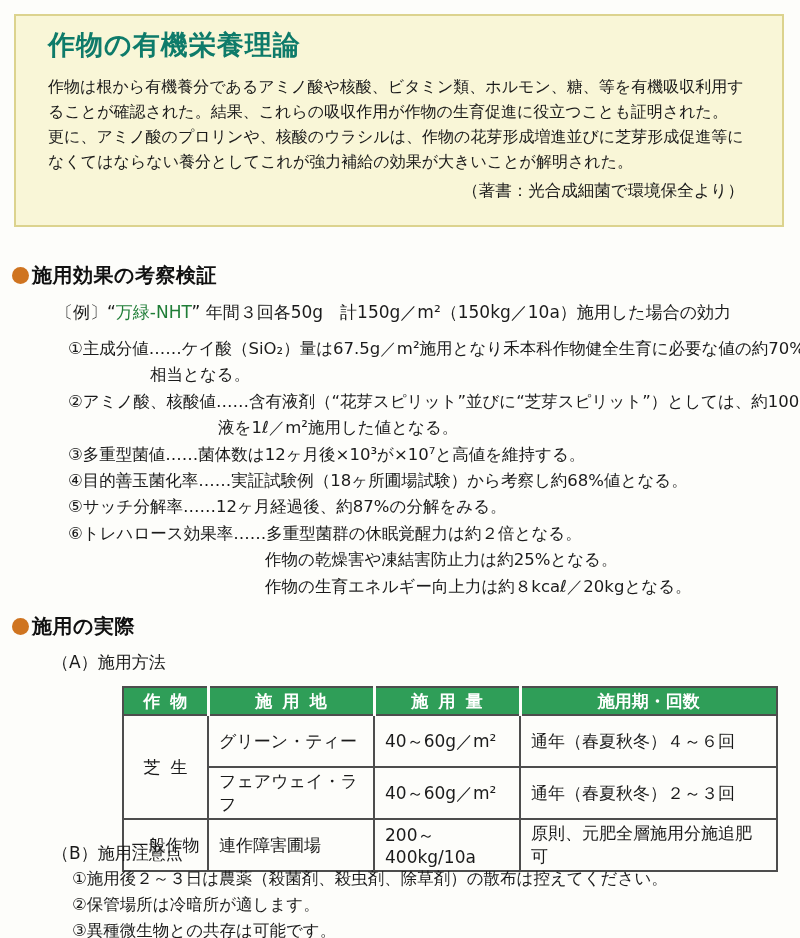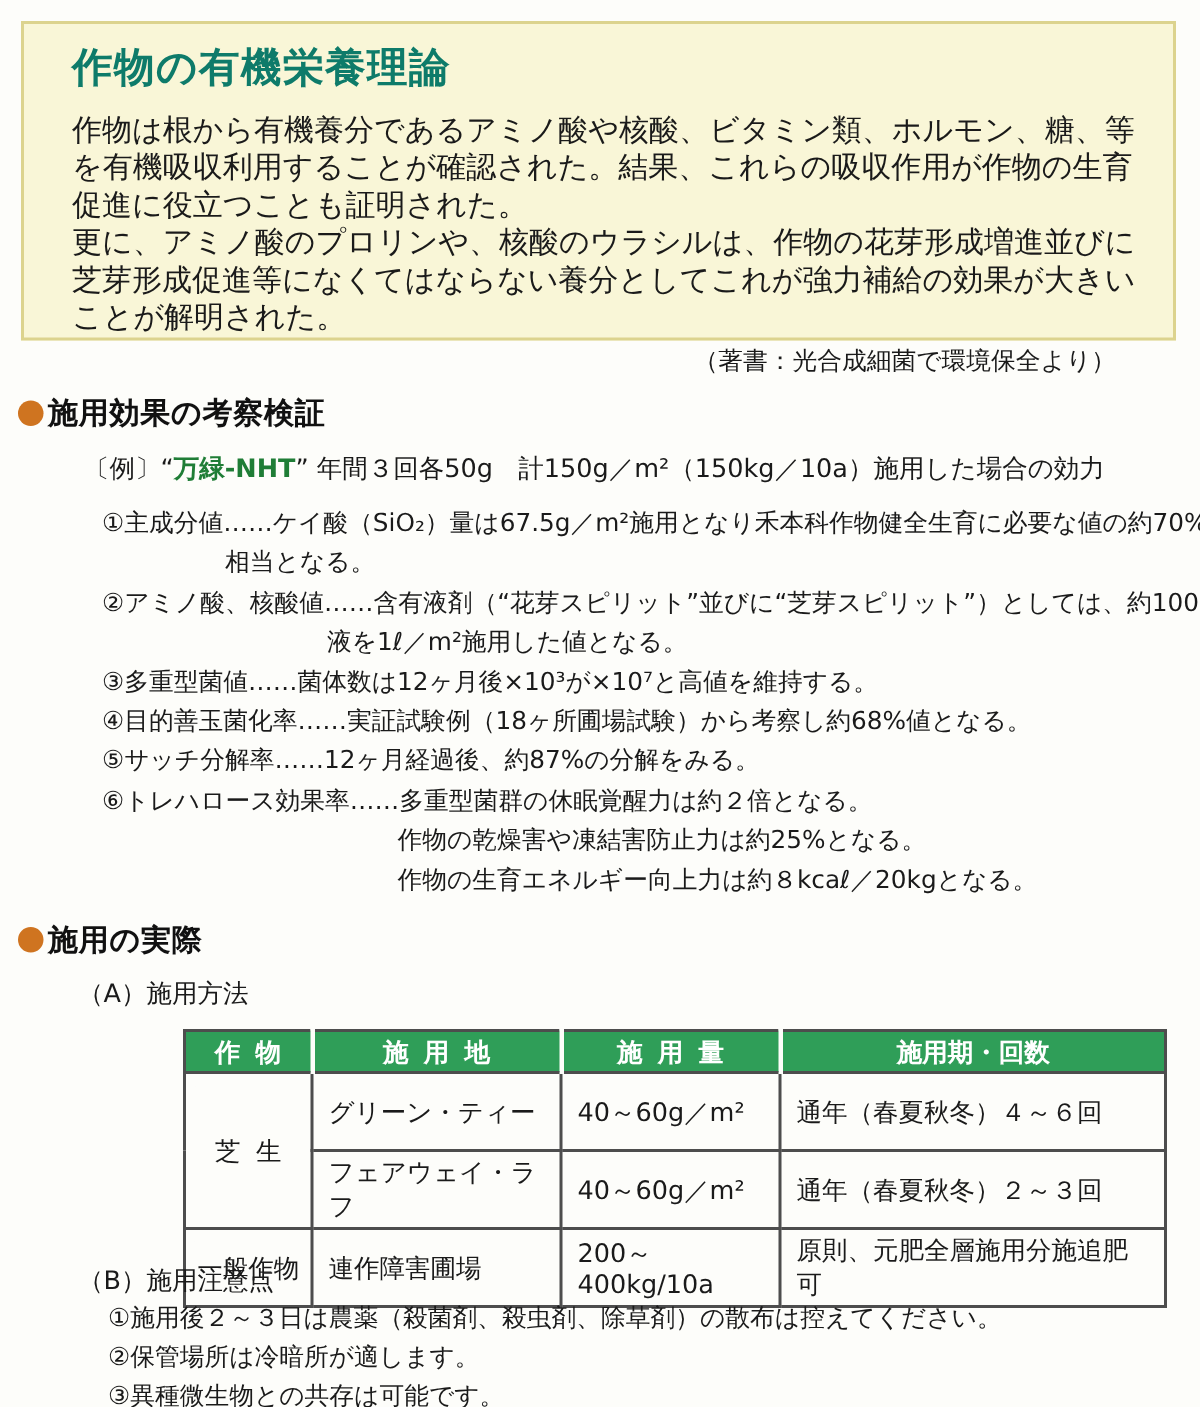--- a/index.html
+++ b/index.html
@@ -20,21 +20,21 @@
     background: #f9f6d7;
     border: 2px solid #dcd38e;
     padding: 11px 24px 4px 32px;
   }
   .intro-title {
     font-size: 27px; font-weight: bold;
     color: #0e7b6a; letter-spacing: 1px;
   }
   .intro-p {
     margin-top: 11px;
-    font-size: 20px; line-height: 25px;
+    font-size: 16px; line-height: 25px;
     color: #1a1a1a;
   }
   .intro-p + .intro-p { margin-top: 0; }
   .attribution {
     margin-top: 5px; padding-right: 14px;
     text-align: right;
     font-size: 16.5px; line-height: 24px;
     font-weight: 500;
   }
 
@@ -51,21 +51,21 @@
     display: inline-block; width: 17px; height: 17px;
     border-radius: 50%; background: #cf7420;
     margin-right: 3px; flex: 0 0 auto;
   }
 
   
   .example-line {
     position: absolute; left: 56px; top: 301px;
     font-size: 17px; white-space: nowrap;
   }
-  .product-name { color: #1f7d36; font-weight: bold; text-align: right; }
+  .product-name { color: #1f7d36; font-weight: normal; text-align: right; }
 
   
   .effect-lines {
     position: absolute; left: 68px; top: 336px;
     font-size: 16.5px; line-height: 26.4px;
     white-space: nowrap;
   }
   .effect-lines .c1 { padding-left: 82px; }
   .effect-lines .c2 { padding-left: 150px; }
   .effect-lines .c3 { padding-left: 197px; }

